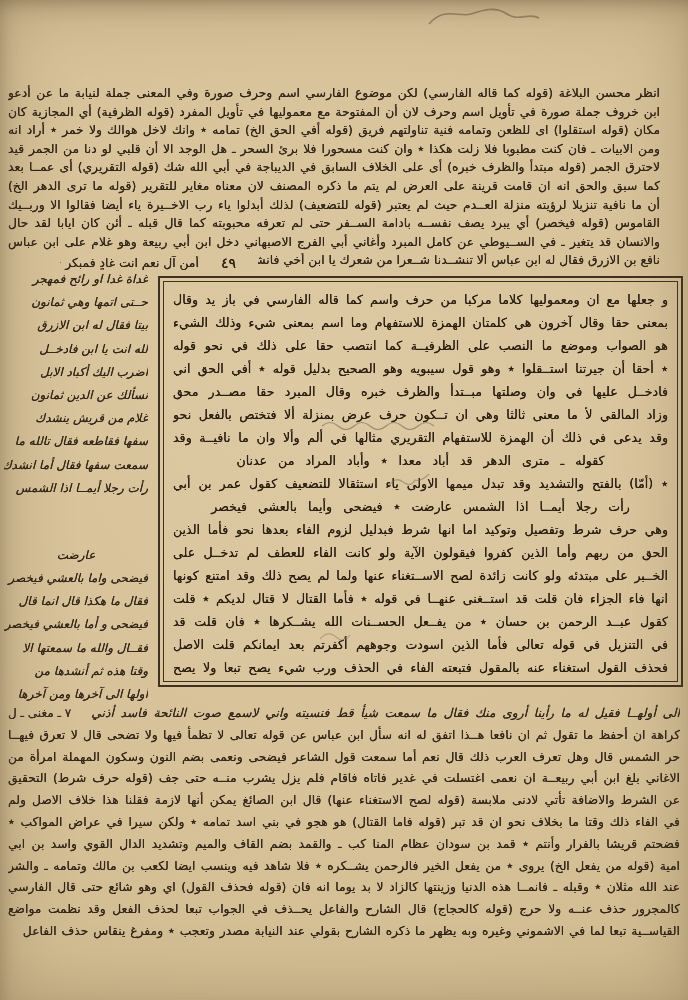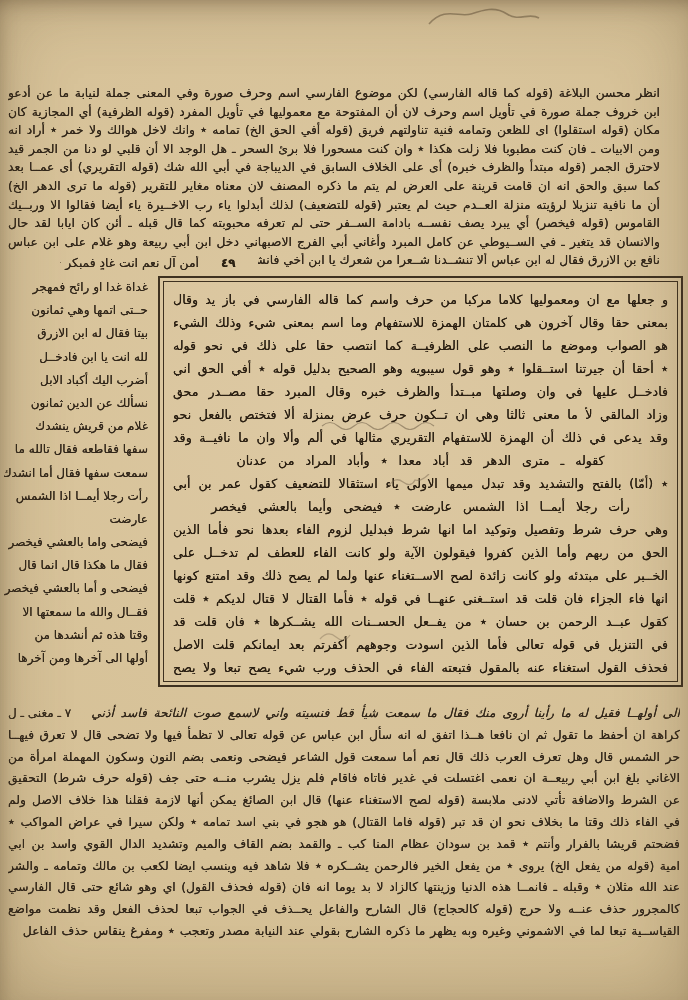--- a/index.html
+++ b/index.html
@@ -26,43 +26,43 @@
     text-align:justify;text-align-last:justify;word-spacing:1px;letter-spacing:0;
     text-shadow:0 0 .4px currentColor;
   }
   .pn-row{
     position:absolute;top:252px;right:28px;left:60px;height:21px;
     display:flex;align-items:center;gap:16px;font-size:12.3px;
     text-shadow:0 0 .4px currentColor;
   }
   .pn-row .seg{white-space:nowrap;overflow:hidden;}
   .pn-row .seg.right{flex:1 1 auto;text-align:justify;text-align-last:justify;height:19px;}
-  .pn{font-size:12px;font-weight:bold;letter-spacing:1px;padding:0 6px;color:#2c2213;}
+  .pn{font-size:14px;font-weight:normal;letter-spacing:1px;padding:0 6px;color:#2c2213;}
   
   .matn-outer{
     position:absolute;top:276px;right:5px;left:158px;height:407px;
     border:2px solid #3e3120;background:rgba(222,204,168,.25);
   }
   .matn-inner{
     position:absolute;inset:3px;border:1px solid #3e3120;
     padding:6px 9px 4px 9px;overflow:hidden;
   }
   .bline{
     height:23px;overflow:hidden;font-size:12.6px;line-height:23px;color:#2b2013;
     text-align:justify;text-align-last:justify;word-spacing:2.5px;
     text-shadow:0 0 .5px currentColor;
   }
   .bline.c{text-align:right;text-align-last:center;word-spacing:7px;}
   
-  .margin-col{position:absolute;top:276px;right:540px;left:4px;width:auto;}
+  .margin-col{position:absolute;top:268px;right:540px;left:4px;width:auto;font-style:italic;}
   .mline{
     height:23.2px;overflow:hidden;font-size:12px;line-height:23.2px;
     text-align:right;white-space:nowrap;text-shadow:0 0 .4px currentColor;
   }
-  .mline.c{}
+  .mline.c{text-align:center;margin-top:44px;}
   
   .bottom-block{position:absolute;top:703px;right:8px;left:8px;}
   .btline{
     height:21.8px;overflow:hidden;font-size:12.3px;line-height:21.8px;
     text-align:justify;text-align-last:justify;word-spacing:1px;
     text-shadow:0 0 .4px currentColor;
   }
   .btline.end{text-align-last:right;}
   .b1{display:flex;gap:20px;height:21.8px;align-items:baseline;}
   .b1text{flex:1 1 auto;overflow:hidden;height:21.8px;font-size:12.3px;line-height:21.8px;

